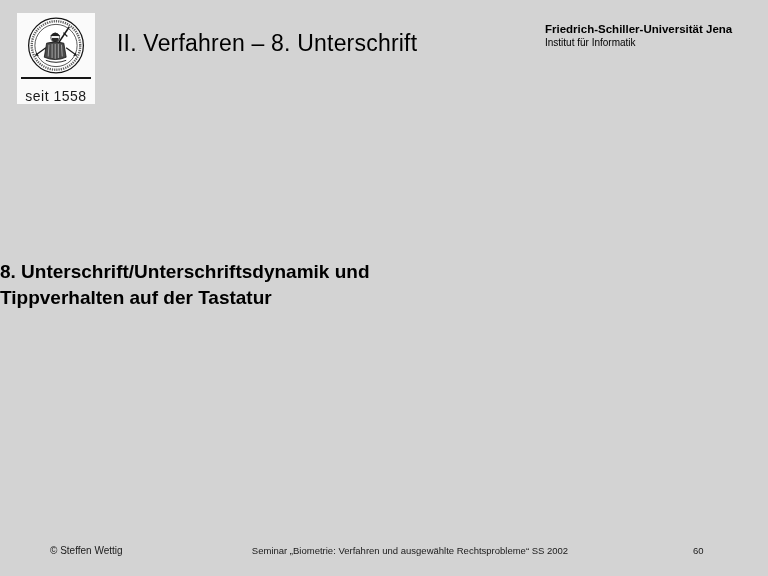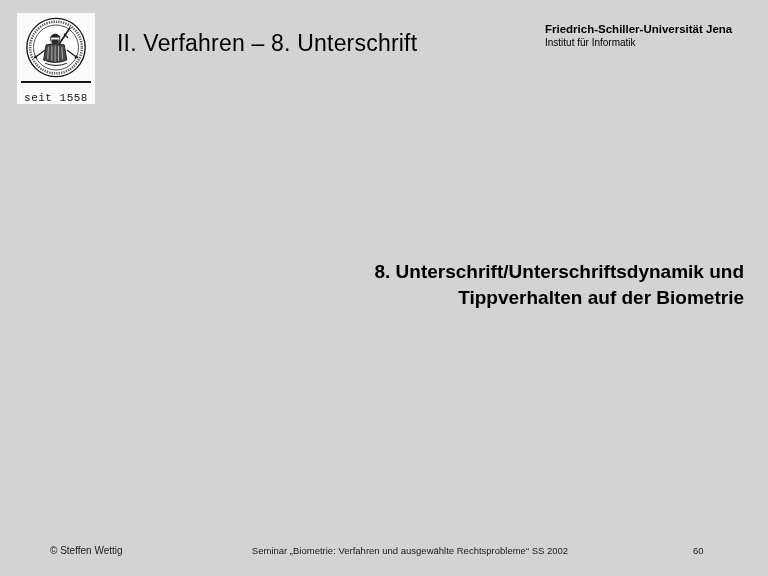--- a/index.html
+++ b/index.html
@@ -29,22 +29,22 @@
     align-items: center;
   }
   .logo-box svg { display: block; margin-top: 2px; }
   .logo-rule {
     width: 70px;
     height: 0;
     border-top: 2px solid #161616;
     margin-top: 1px;
   }
   .logo-caption {
-    font-family: Liberation Mono, monospace;
-    font-size: 11px;
+    font-family: Liberation Sans, sans-serif;
+    font-size: 14px;
     color: #1a1a1a;
     margin-top: 9px;
     letter-spacing: 0.5px;
     white-space: nowrap;
   }
 
   
   .slide-title {
     position: absolute;
     top: 30px;
@@ -72,21 +72,21 @@
     font-weight: normal;
     white-space: nowrap;
   }
 
   
   .center-heading {
     position: absolute;
     top: 259px;
     left: 0;
     width: 744px;
-    text-align: right;
+    text-align: left;
     font-size: 19px;
     font-weight: bold;
     line-height: 26px;
     color: #000;
   }
   .center-heading div { white-space: nowrap; }
 
   
   .footer-author {
     position: absolute;
@@ -148,20 +148,20 @@
 
   <div class="slide-title">II. Verfahren – 8. Unterschrift</div>
 
   <div class="org-block">
     <div class="org-name">Friedrich-Schiller-Universität Jena</div>
     <div class="org-dept">Institut für Informatik</div>
   </div>
 
   <div class="center-heading">
     <div>8. Unterschrift/Unterschriftsdynamik und</div>
-    <div>Tippverhalten auf der Biometrie</div>
+    <div>Tippverhalten auf der Tastatur</div>
   </div>
 
   <div class="footer-author">© Steffen Wettig</div>
   <div class="footer-seminar">Seminar „Biometrie: Verfahren und ausgewählte Rechtsprobleme“ SS 2002</div>
   <div class="footer-page">60</div>
 
 </div>
 
 </body></html>

